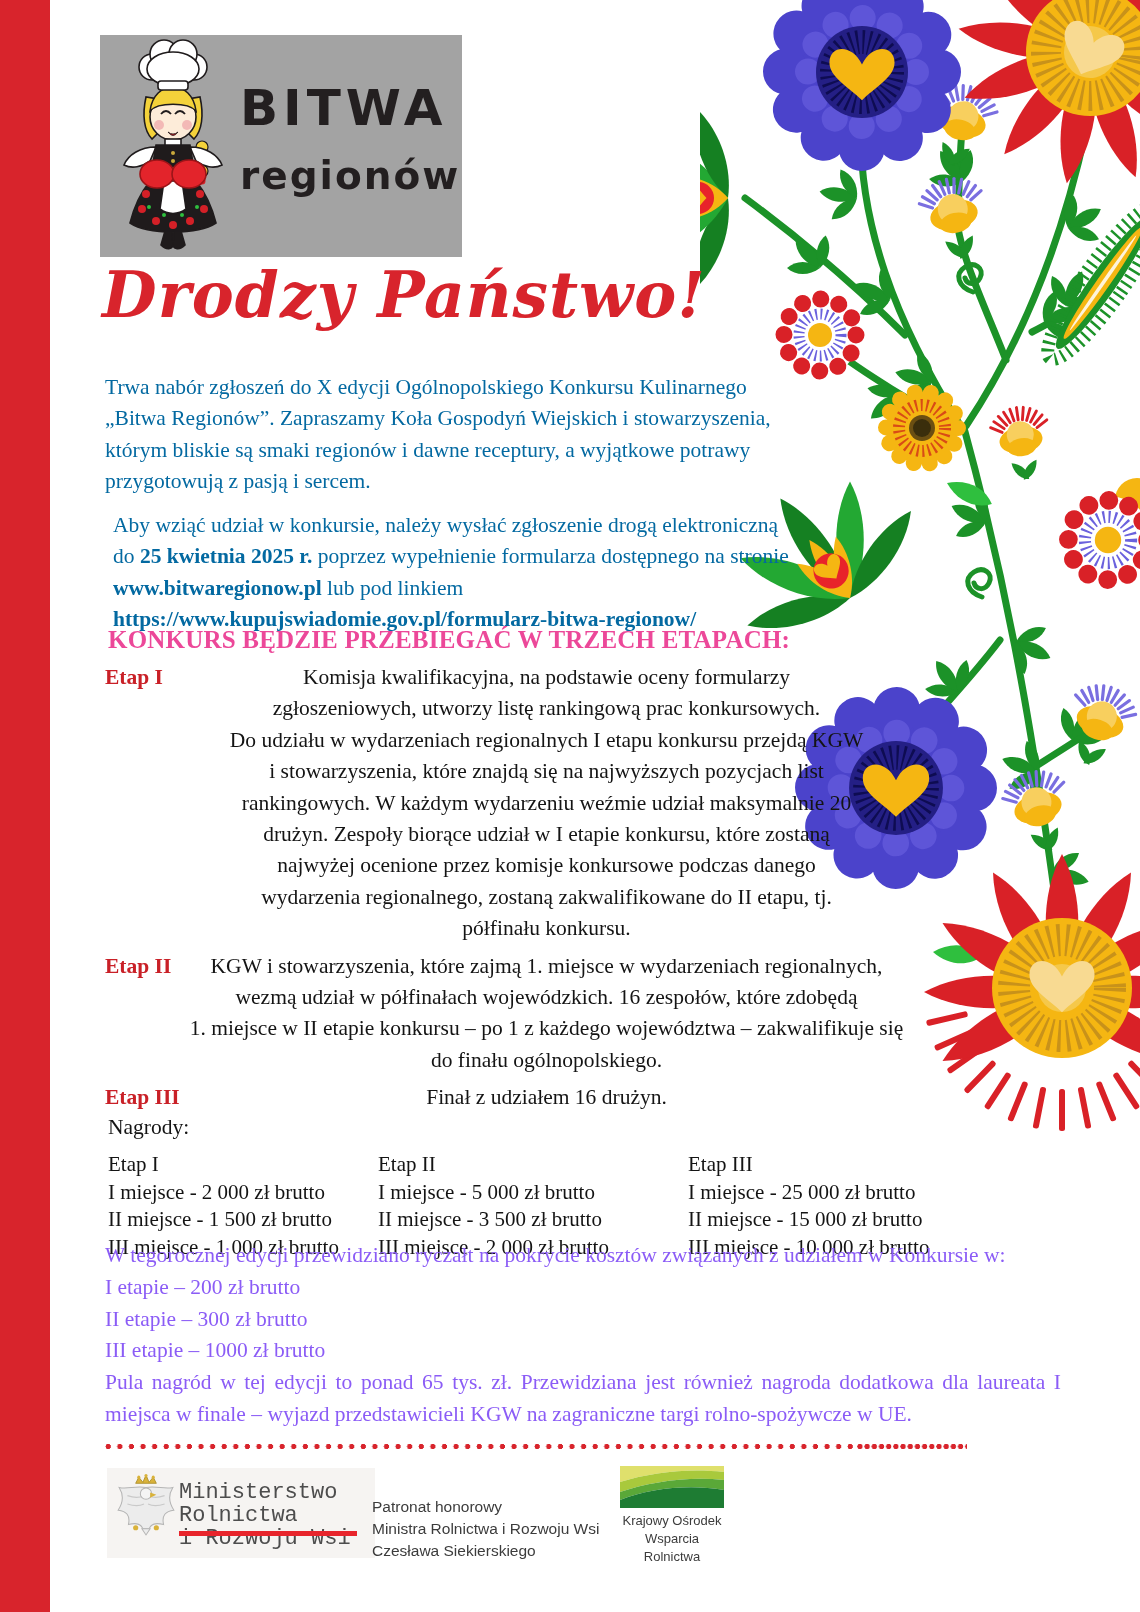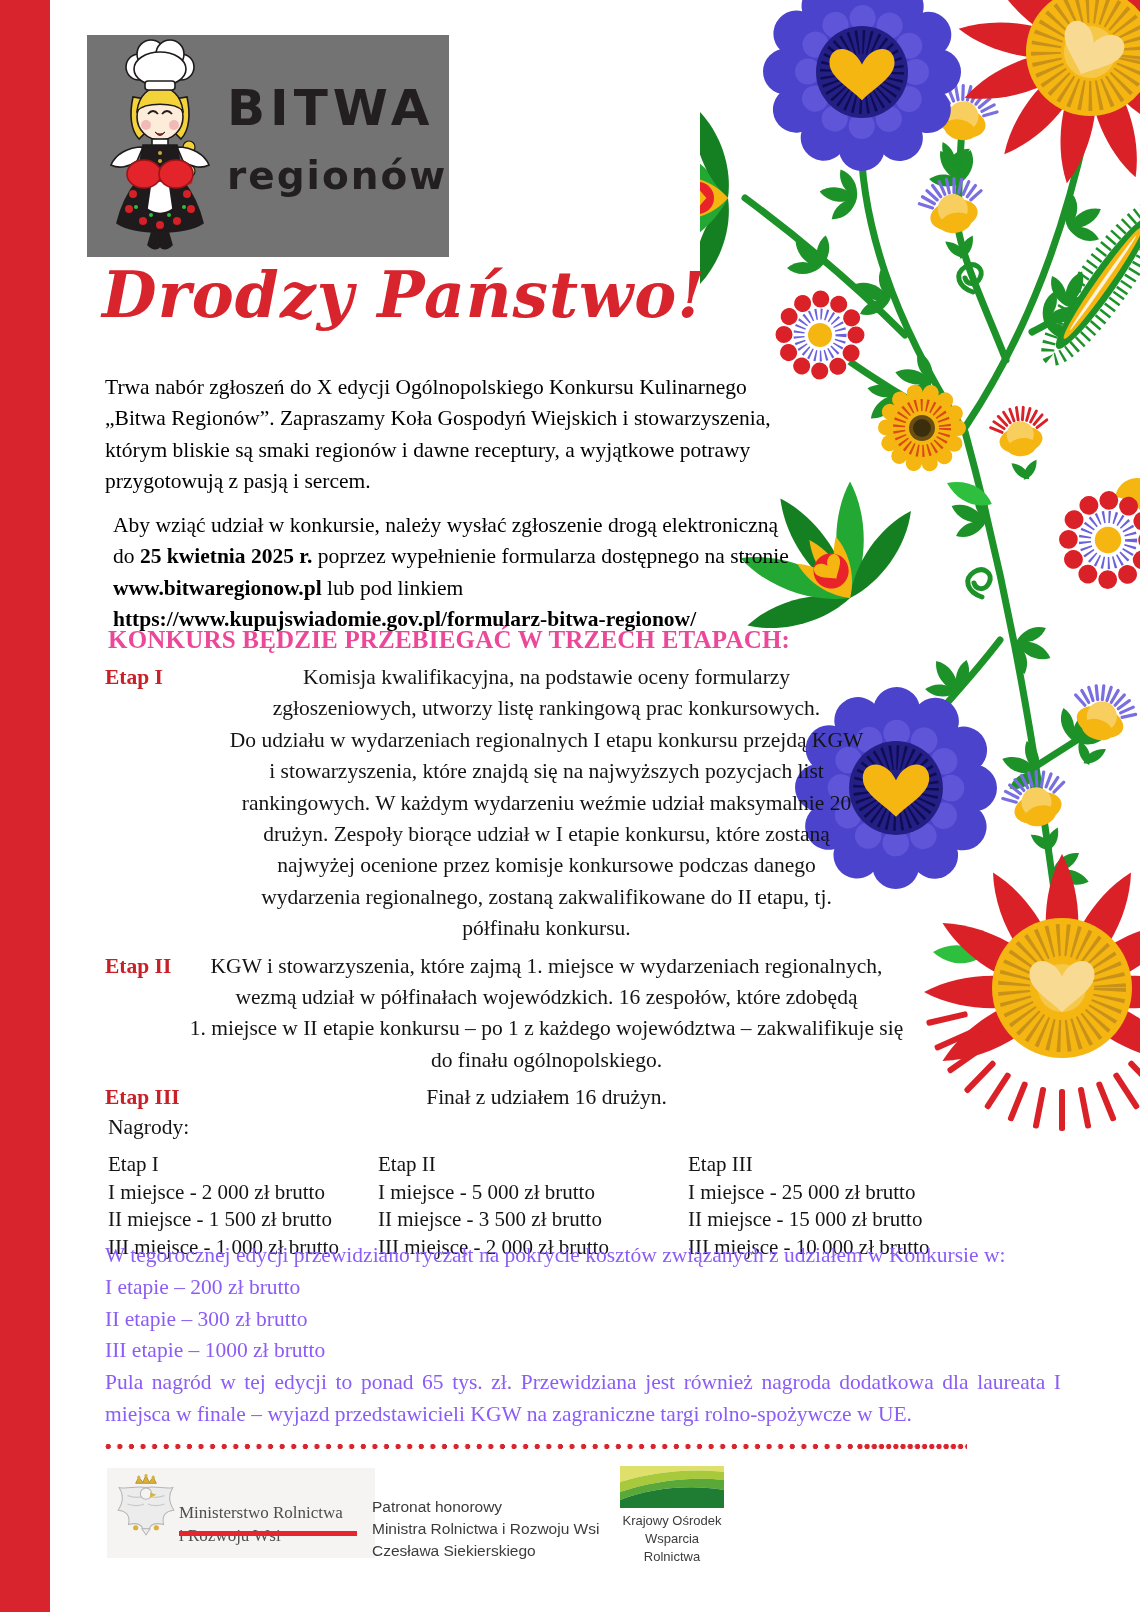--- a/index.html
+++ b/index.html
@@ -1,30 +1,30 @@
 <!DOCTYPE html>
 <html><head>
 <meta charset="utf-8">
 <style>
   html,body{margin:0;padding:0;background:#9a9a9a;}
   .page{position:relative;width:1140px;height:1612px;background:#ffffff;overflow:hidden;
         font-family:"Liberation Serif", serif;}
   .red-bar{position:absolute;left:0;top:0;width:50px;height:1612px;background:#d8242c;}
   .flowers{position:absolute;left:700px;top:0;width:440px;height:1160px;}
 
-  .logo-box{position:absolute;left:87px;top:35px;width:362px;height:222px;background:#737373;}
+  .logo-box{position:absolute;left:100px;top:35px;width:362px;height:222px;background:#a3a3a3;}
   .mascot{position:absolute;left:12px;top:4px;width:122px;height:214px;}
   .logo-text{position:absolute;left:140px;top:48px;color:#231f20;font-family:"DejaVu Sans",sans-serif;}
   .logo-title{font-size:50px;font-weight:bold;letter-spacing:5px;line-height:1;}
   .logo-sub{font-size:39px;font-weight:bold;letter-spacing:2px;line-height:1;margin-top:23px;}
 
   .greeting{position:absolute;left:102px;top:258px;font-family:"DejaVu Serif",serif;
             font-style:italic;font-weight:bold;font-size:63px;color:#d8242c;letter-spacing:1px;}
 
-  .body{font-size:21.5px;line-height:31.4px;color:#000000;}
+  .body{font-size:21.5px;line-height:31.4px;color:#0369a1;}
   .p1{position:absolute;left:105px;top:372px;width:740px;white-space:pre-line;margin:0;}
   .p2{position:absolute;left:105px;top:502px;width:780px;margin:8px;}
   .p2 b{font-weight:bold;}
 
   .stages-heading{position:absolute;left:108px;top:626px;margin:0;font-size:25px;font-weight:bold;
                   color:#ec4899;letter-spacing:0.2px;text-align:center;}
   .stages{position:absolute;left:105px;top:662px;width:805px;}
   .stage{display:flex;margin-bottom:6px;}
   .stage-label{flex:0 0 78px;color:#c92027;font-weight:bold;font-size:21.5px;line-height:31.4px;}
   .stage-text{flex:1;white-space:pre-line;font-size:21.5px;line-height:31.4px;color:#141414;text-align:center;}
@@ -40,22 +40,22 @@
   .pool{text-align:justify;}
 
   .dots{position:absolute;left:105px;top:1443px;width:862px;height:7px;display:flex;}
   .dots .d1{flex:0 0 752px;background-image:radial-gradient(circle at 3.2px 3.5px,#d8242c 2.5px,rgba(216,36,44,0) 2.9px);
             background-size:11.6px 7px;background-repeat:repeat-x;}
   .dots .d2{flex:1;background-image:radial-gradient(circle at 3px 3.5px,#d8242c 2.5px,rgba(216,36,44,0) 2.9px);
             background-size:7.2px 7px;background-repeat:repeat-x;}
 
   .footer-ministry{position:absolute;left:107px;top:1468px;width:268px;height:90px;background:#f6f4f2;}
   .eagle{position:absolute;left:8px;top:5px;width:62px;height:64px;}
-  .ministry-text{position:absolute;left:72px;top:13px;font-family:Liberation Serif, serif;
-                 font-size:17px;line-height:23px;color:#4d4d4d;margin-top:20px;}
+  .ministry-text{position:absolute;left:72px;top:13px;font-family:Liberation Mono, monospace;
+                 font-size:22px;line-height:23px;color:#4d4d4d;}
   .ministry-line{position:absolute;left:72px;top:63px;width:178px;height:5px;background:#e8252c;}
 
   .patronage{position:absolute;left:372px;top:1496px;font-family:Liberation Sans, sans-serif;
              font-size:15.5px;line-height:22px;color:#3c3c3c;}
 
   .kowr{position:absolute;left:616px;top:1466px;width:112px;text-align:center;
         font-family:"Liberation Sans",sans-serif;color:#3c3c3c;}
   .kowr-mark{width:104px;height:42px;display:block;margin:0 auto;}
   .kowr-text{font-size:13px;line-height:18px;margin-top:4px;}
 </style>

